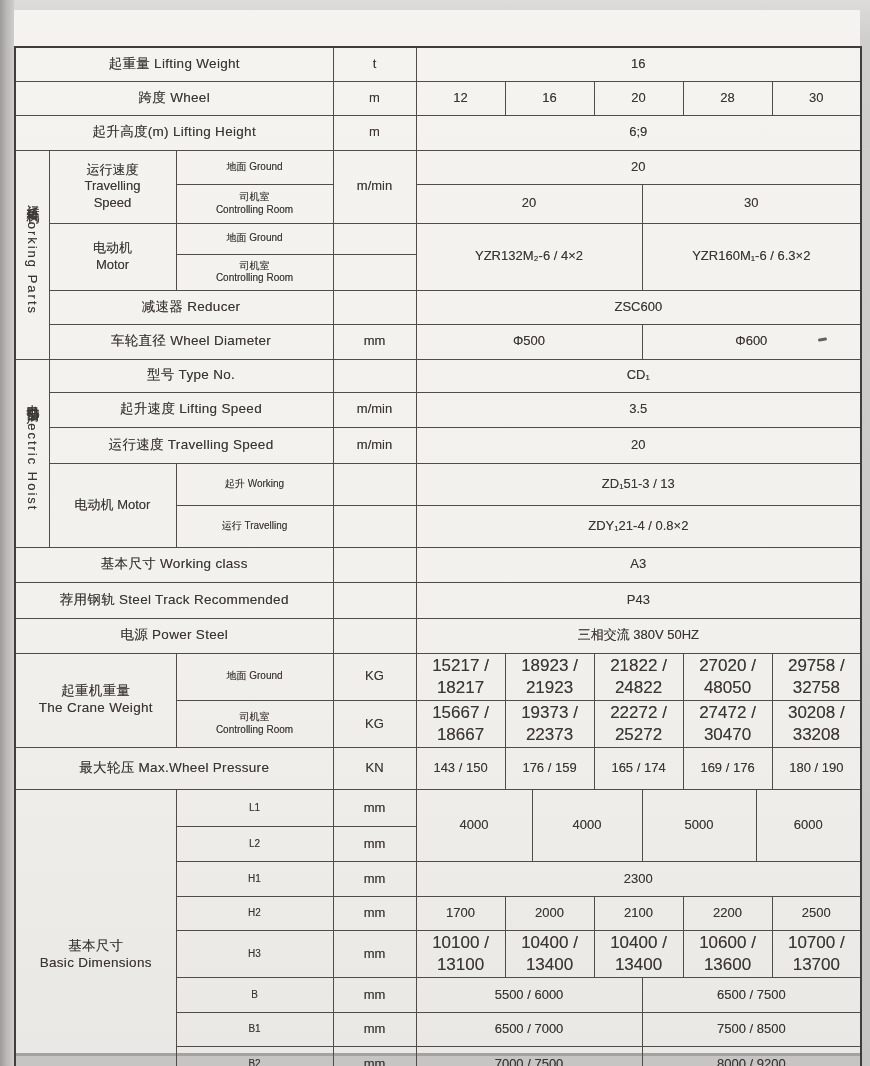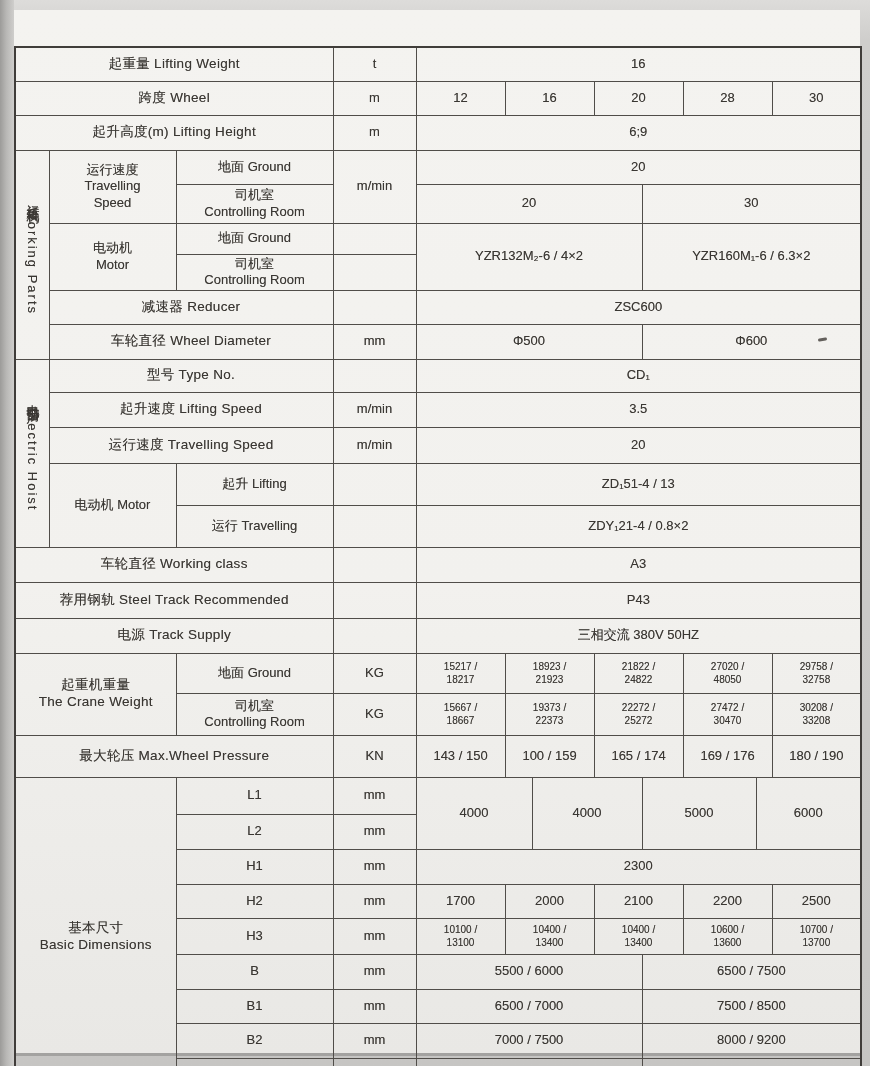--- a/index.html
+++ b/index.html
@@ -32,24 +32,24 @@
     padding:1px 2px;
     text-align:center;vertical-align:middle;
     color:var(--text);
     font-size:13px;line-height:1.25;
     white-space:pre-line;
     text-shadow:0 0 .6px rgba(70,66,60,.55);
     overflow:hidden;
   }
   table{border:2px solid #403d3a;}
   .lbl{font-size:13.5px;letter-spacing:.3px;}
-  .sub{font-size:13px;}
+  .sub{font-size:10px;}
   .unit{font-size:13px;}
   .val{font-size:13px;}
-  .small{font-size:10px;line-height:1.3;}
+  .small{font-size:17px;line-height:1.3;}
   .vtitle{
     writing-mode:vertical-rl;text-orientation:mixed;
     font-size:13px;letter-spacing:2px;padding:8px 0;
   }
   #scan-speck{
     position:absolute;left:818px;top:338px;width:9px;height:3px;
     background:#4a4742;border-radius:2px;transform:rotate(-8deg);
     opacity:.85;
   }
 </style>
@@ -157,45 +157,45 @@
       </tr>
 
       <tr style="height:36px">
         <td class="lbl" colspan="2">运行速度 Travelling Speed</td>
         <td class="unit">m/min</td>
         <td class="val" colspan="8">20</td>
       </tr>
 
       <tr style="height:42px">
         <td class="lbl2" rowspan="2">电动机 Motor</td>
-        <td class="sub">起升 Lifting</td>
-        <td class="unit"></td>
-        <td class="val" colspan="8">ZD₁51-4 / 13</td>
+        <td class="sub">起升 Working</td>
+        <td class="unit"></td>
+        <td class="val" colspan="8">ZD₁51-3 / 13</td>
       </tr>
 
       <tr style="height:42px">
         <td class="sub">运行 Travelling</td>
         <td class="unit"></td>
         <td class="val" colspan="8">ZDY₁21-4 / 0.8×2</td>
       </tr>
 
       <tr style="height:35px">
-        <td class="lbl" colspan="3">车轮直径 Working class</td>
+        <td class="lbl" colspan="3">基本尺寸 Working class</td>
         <td class="unit"></td>
         <td class="val" colspan="8">A3</td>
       </tr>
 
       <tr style="height:36px">
         <td class="lbl" colspan="3">荐用钢轨 Steel Track Recommended</td>
         <td class="unit"></td>
         <td class="val" colspan="8">P43</td>
       </tr>
 
       <tr style="height:35px">
-        <td class="lbl" colspan="3">电源 Track Supply</td>
+        <td class="lbl" colspan="3">电源 Power Steel</td>
         <td class="unit"></td>
         <td class="val" colspan="8">三相交流 380V  50HZ</td>
       </tr>
 
       <tr style="height:40px">
         <td class="lbl" colspan="2" rowspan="2">起重机重量
 The Crane Weight</td>
         <td class="sub">地面 Ground</td>
         <td class="unit">KG</td>
         <td class="val small">15217 /
@@ -223,21 +223,21 @@
         <td class="val small" colspan="2">27472 /
 30470</td>
         <td class="val small">30208 /
 33208</td>
       </tr>
 
       <tr style="height:42px">
         <td class="lbl" colspan="3">最大轮压 Max.Wheel Pressure</td>
         <td class="unit">KN</td>
         <td class="val">143 / 150</td>
-        <td class="val" colspan="2">100 / 159</td>
+        <td class="val" colspan="2">176 / 159</td>
         <td class="val" colspan="2">165 / 174</td>
         <td class="val" colspan="2">169 / 176</td>
         <td class="val">180 / 190</td>
       </tr>
 
       <tr style="height:37px">
         <td class="lbl" colspan="2" rowspan="9">基本尺寸
 Basic Dimensions</td>
         <td class="sub">L1</td>
         <td class="unit">mm</td>

